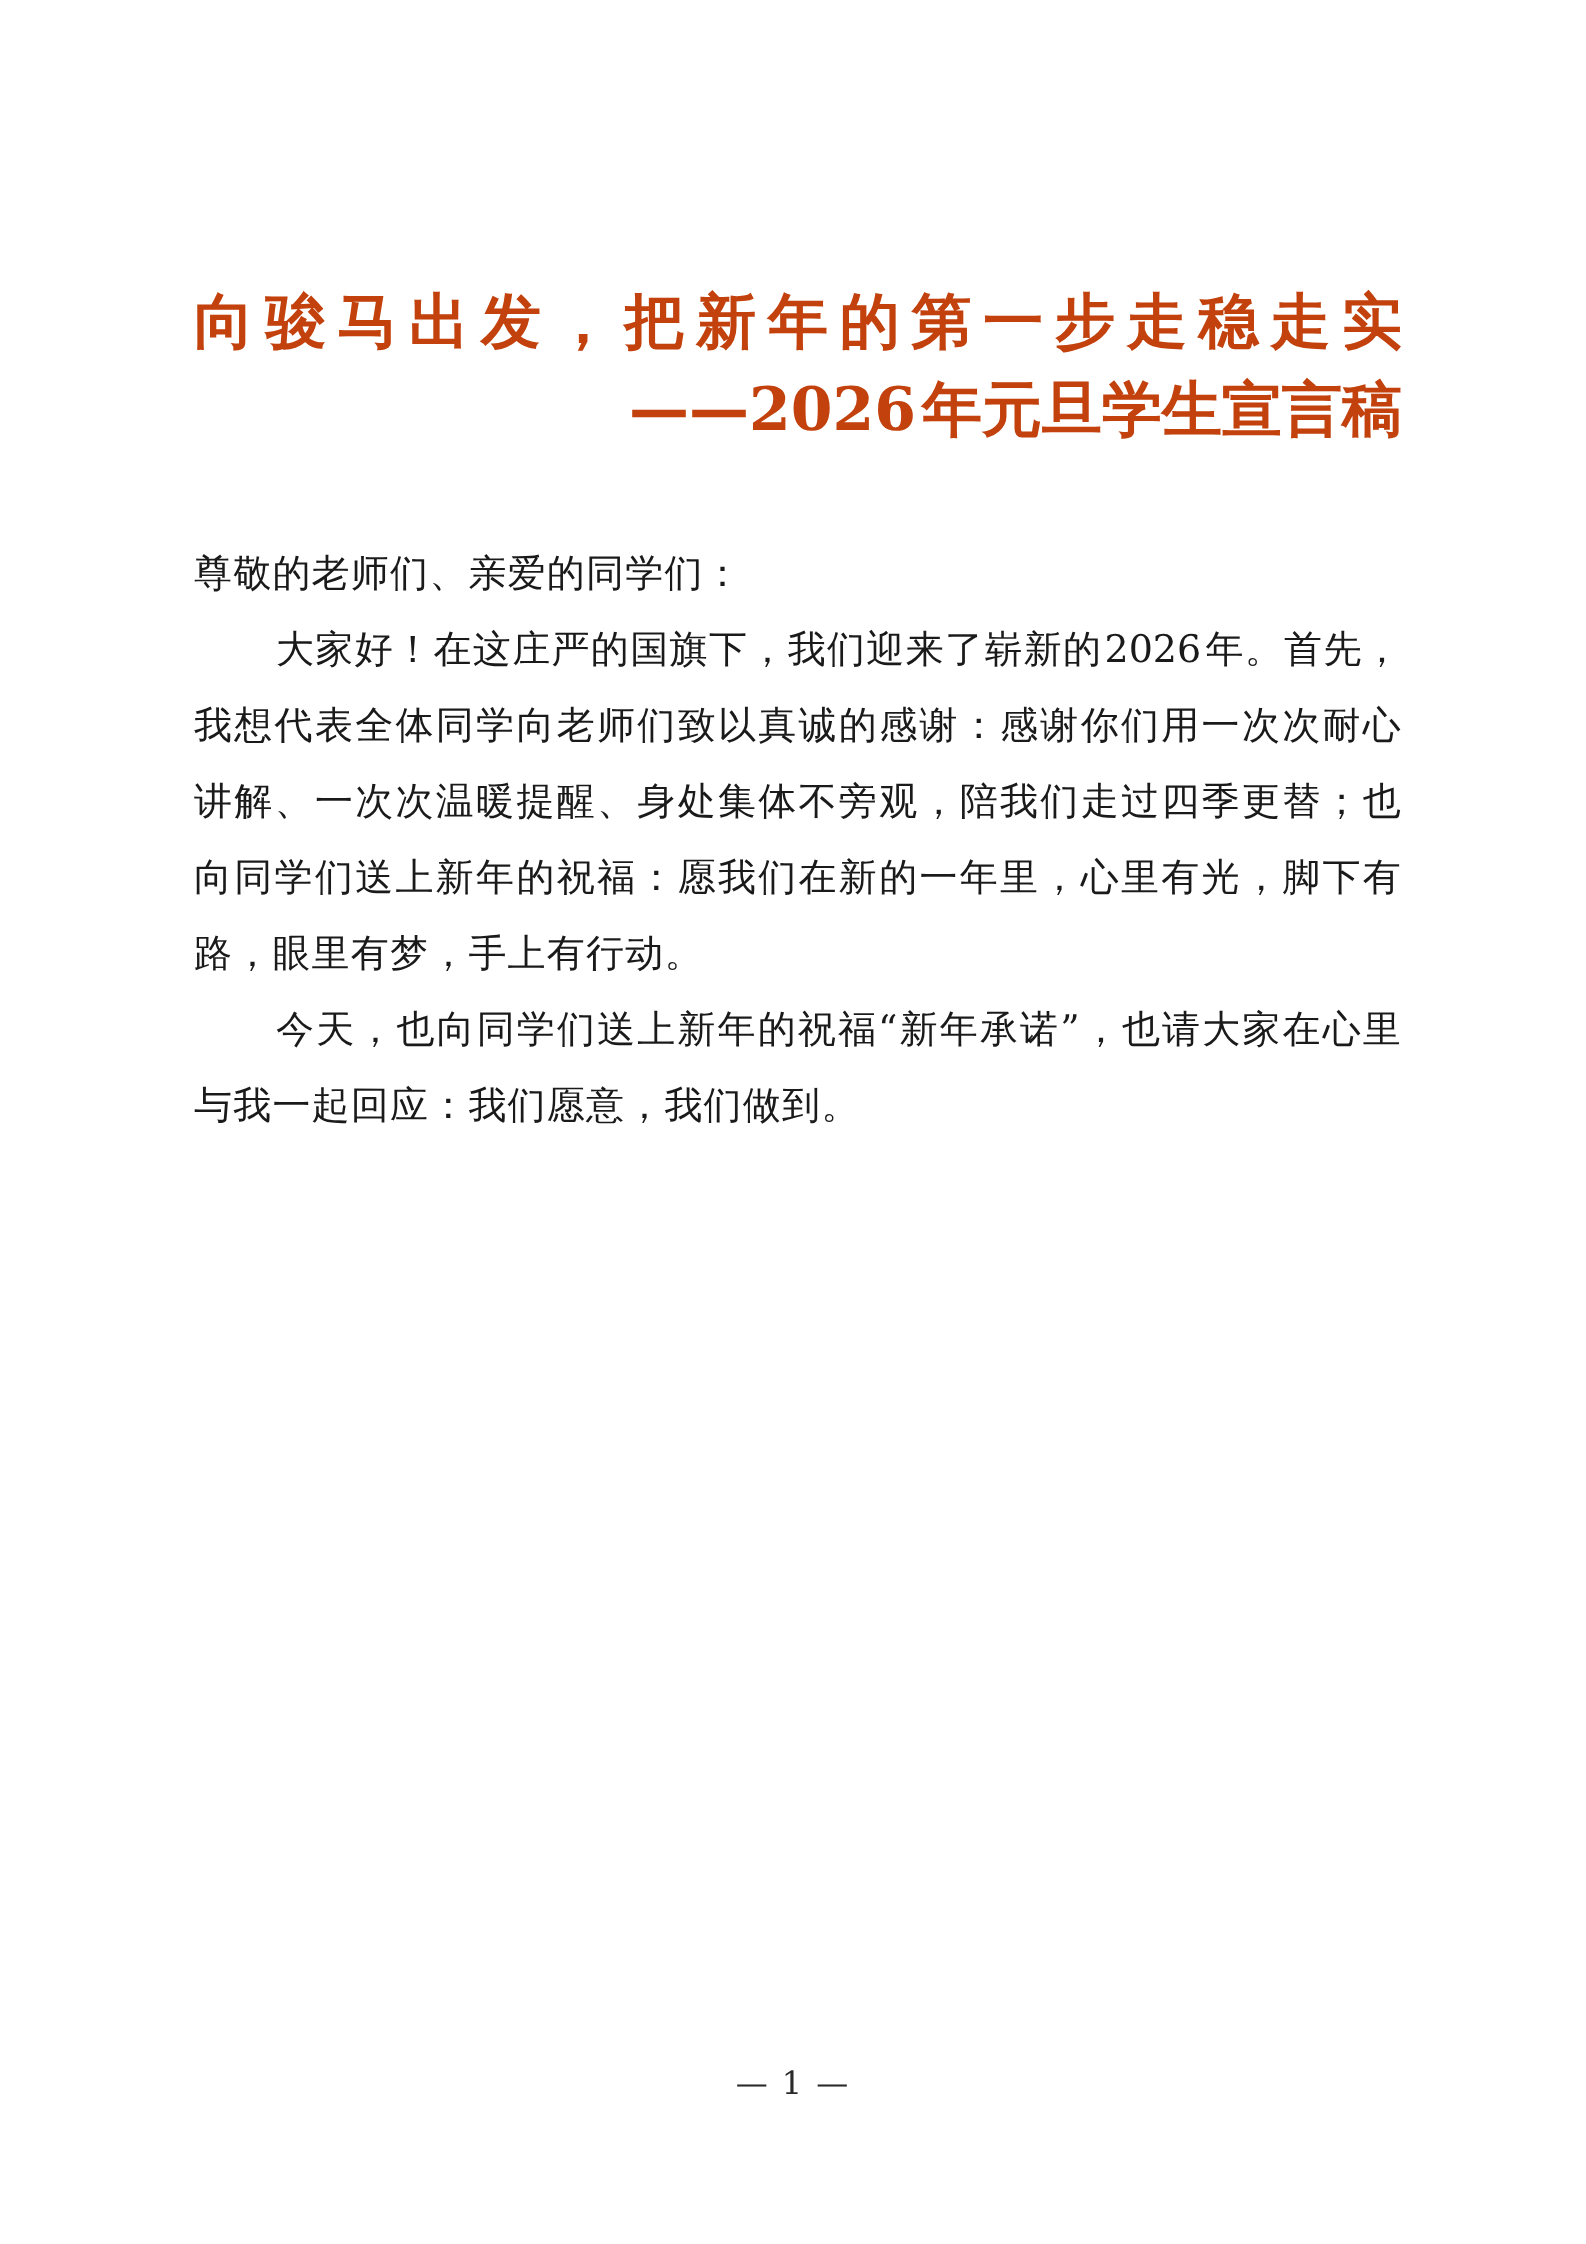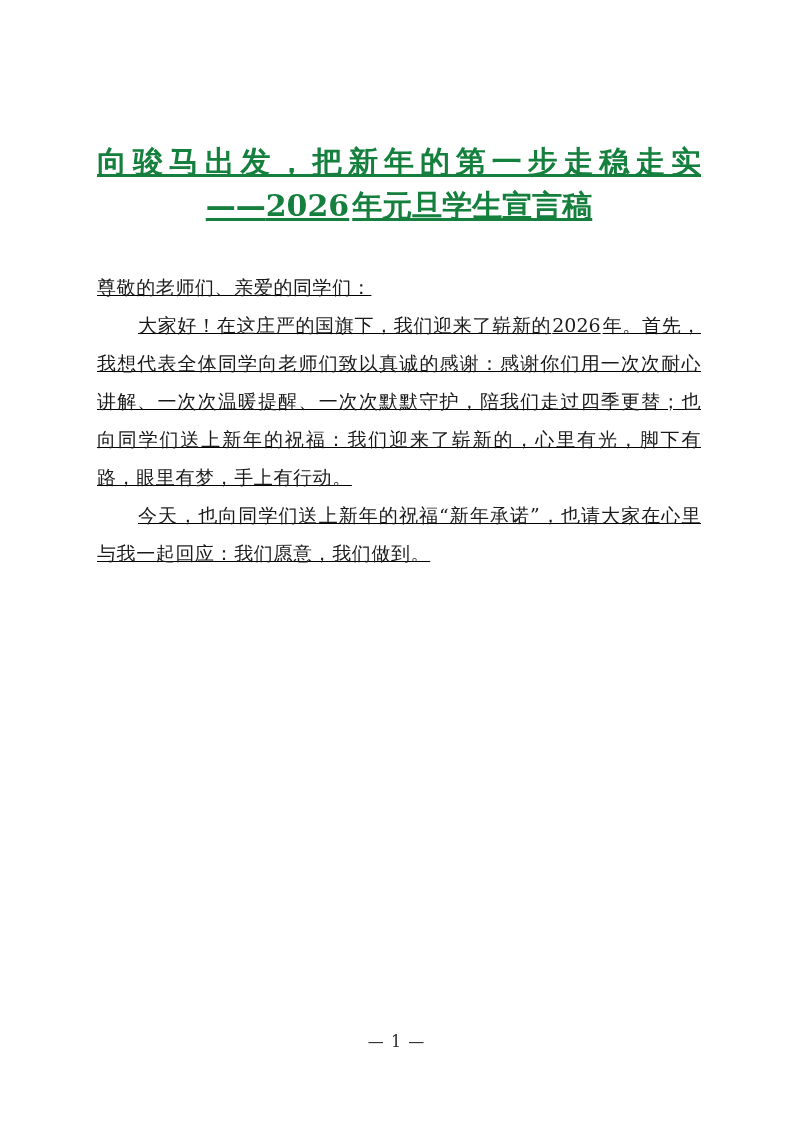--- a/index.html
+++ b/index.html
@@ -23,50 +23,48 @@
     left: 97px;
     top: 140px;
     width: 604px;
   }
 
   .title-line {
     font-family: "DejaVu Sans", "Liberation Sans", sans-serif;
     font-weight: 700;
     font-size: 30px;
     line-height: 44px;
-    color: #15803d;
+    color: #c2410c;
     text-align: center;
     letter-spacing: 0px;
     white-space: nowrap;
-    text-decoration: underline;
   }
 
   .title-line-1 {
     text-align: justify;
     text-align-last: justify;
   }
 
   .title-line-2 {
-    text-align: center;
+    text-align: right;
   }
 
   .title-line-2 .num {
     font-family: "DejaVu Serif", "Liberation Serif", serif;
     font-weight: 700;
     font-size: 30px;
     padding-right: 3px;
   }
 
   
   .body-block {
     position: absolute;
     left: 97px;
     top: 268px;
     width: 604px;
-    text-decoration: underline;
   }
 
   .para {
     font-family: "DejaVu Serif", "Liberation Serif", serif;
     font-size: 19px;
     line-height: 38px;
     color: #1a1a1a;
     text-align: justify;
     text-justify: inter-ideograph;
     margin: 0 0 0 0;
@@ -106,21 +104,21 @@
     <div class="title-line title-line-1">向骏马出发，把新年的第一步走稳走实</div>
     <div class="title-line title-line-2">
       <span>——</span><span class="num">2026</span><span>年元旦学生宣言稿</span>
     </div>
   </div>
 
   <div class="body-block">
 
     <p class="para">尊敬的老师们、亲爱的同学们：</p>
 
-    <p class="para indent"><span>大家好！在这庄严的国旗下，我们迎来了崭新的</span><span class="num">2026</span><span>年。首先，我想代表全体同学向老师们致以真诚的感谢：感谢你们用一次次耐心讲解、一次次温暖提醒、一次次默默守护，陪我们走过四季更替；也向同学们送上新年的祝福：我们迎来了崭新的，心里有光，脚下有路，眼里有梦，手上有行动。</span></p>
+    <p class="para indent"><span>大家好！在这庄严的国旗下，我们迎来了崭新的</span><span class="num">2026</span><span>年。首先，我想代表全体同学向老师们致以真诚的感谢：感谢你们用一次次耐心讲解、一次次温暖提醒、身处集体不旁观，陪我们走过四季更替；也向同学们送上新年的祝福：愿我们在新的一年里，心里有光，脚下有路，眼里有梦，手上有行动。</span></p>
 
 
     <p class="para indent">今天，也向同学们送上新年的祝福“新年承诺”，也请大家在心里与我一起回应：我们愿意，我们做到。</p>
 
 
 
   </div>
 
   <div class="footer">
     <span>— 1 —</span>

